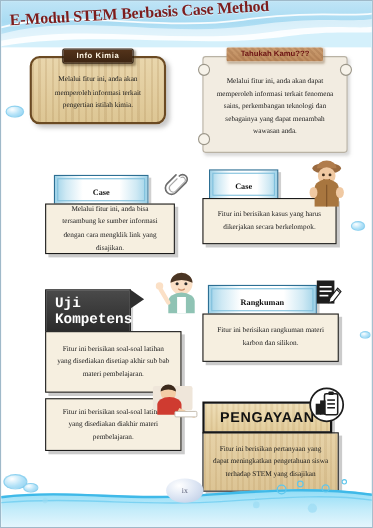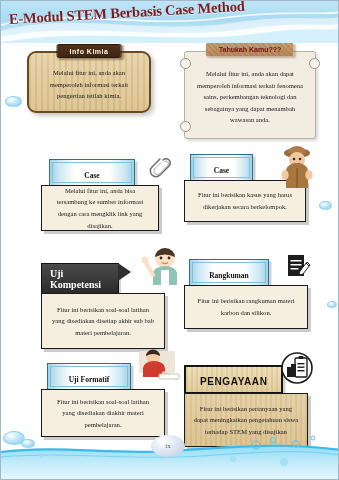--- a/index.html
+++ b/index.html
@@ -169,22 +169,22 @@
     font-family: "Liberation Serif", serif;
     font-size: 7.5px; font-weight: bold; color: #101010;
   }
 
   
   .arrow-banner {
     position: relative;
     background: linear-gradient(180deg, #4a4a4a 0%, #2b2b2b 100%);
     border: 1px solid #111;
     color: #ffffff;
-    font-family: Liberation Serif, serif;
-    font-size: 10px; font-weight: bold;
+    font-family: Liberation Mono, monospace;
+    font-size: 13px; font-weight: bold;
     padding: 3.5px 8px;
     display: inline-block;
     box-shadow: 2px 2px 0 rgba(150,150,150,.4);
   }
   .arrow-point {
     position: absolute; right: -13px; top: -1px;
     width: 0; height: 0;
     border-top: 9px solid transparent;
     border-bottom: 9px solid transparent;
     border-left: 13px solid #2f2f2f;
@@ -196,21 +196,21 @@
     display: inline-block;
     background:
       repeating-linear-gradient(90deg, rgba(160,120,60,.14) 0 2px, rgba(255,255,255,0) 2px 5px),
       linear-gradient(180deg, #efdfb8 0%, #e3cd9c 100%);
     border: 2px solid #141414;
     padding: 3.5px 14px;
     box-shadow: 2.5px 2.5px 0 rgba(150,150,150,.45);
   }
   .pengayaan-label {
     font-family: "Liberation Sans", sans-serif;
-    font-size: 10px; font-weight: bold; color: #111;
+    font-size: 13px; font-weight: bold; color: #111;
     letter-spacing: .6px;
   }
 
   .icon-wrap { position: absolute; }
   .illus { position: absolute; }
 </style>
 </head>
 <body>
 
 <div id="page">
@@ -303,42 +303,39 @@
         <path d="M21,17.5 q3,2.6 6,0" stroke="#c88a64" stroke-width="1.1" fill="none"></path>
         <path d="M12,40 L12,29 a12,8 0 0 1 24,0 L36,40 z" fill="#8fc3b4"></path>
         <rect x="20" y="25" width="8" height="15" fill="#ffffff"></rect>
         <path d="M12,30 L5,18" stroke="#fbe0c6" stroke-width="4" stroke-linecap="round"></path>
         <circle cx="4" cy="15" r="3.4" fill="#fbe0c6"></circle>
       </svg>
     </div>
   </div>
 
   <div class="sec" style="left:183px; top:258px; width:132px;">
-    <div class="blue-tab" style="width:80px; margin-left:5px;">
+    <div class="blue-tab" style="width:99px; margin-left:5px;">
       <span class="blue-tab-label">Rangkuman</span>
     </div>
     <div class="body-box cream" style="width:124px; margin-top:-1px; height:44px; display:flex; align-items:center;">
       <div class="body-text" style="width:100%;">Fitur ini berisikan rangkuman materi karbon dan silikon.</div>
     </div>
     <div class="icon-wrap" style="left:102px; top:-6px;">
       <svg width="26" height="28" viewBox="0 0 26 28">
         <rect x="2" y="2" width="16" height="21" fill="#1d1d1d"></rect>
         <rect x="4.5" y="7" width="11" height="1.5" fill="#ffffff"></rect>
         <rect x="4.5" y="11" width="11" height="1.5" fill="#ffffff"></rect>
         <rect x="4.5" y="15" width="8" height="1.5" fill="#ffffff"></rect>
         <path d="M14,18 L21,9 L24,12 L17,21 L13,22 z" fill="#ffffff" stroke="#1d1d1d" stroke-width="1"></path>
         <path d="M20,10 L23,13" stroke="#1d1d1d" stroke-width="1"></path>
       </svg>
     </div>
   </div>
 
   <div class="sec" style="left:40px; top:362px; width:128px;">
-    <div class="blue-tab" style="width:84px; margin-left:6px;">
-      <span class="blue-tab-label">Uji Formatif</span>
-    </div>
     <div class="body-box cream" style="width:124px; margin-top:-1px; height:48px; display:flex; align-items:center;">
       <div class="body-text" style="width:100%;">Fitur ini berisikan soal-soal latihan yang disediakan diakhir materi pembelajaran.</div>
     </div>
     <div class="illus" style="left:96px; top:-16px;">
       <svg width="46" height="36" viewBox="0 0 46 36">
         <rect x="2" y="4" width="36" height="22" rx="2" fill="#efe6da"></rect>
         <circle cx="16" cy="10" r="7" fill="#f3cda6"></circle>
         <path d="M9,9 a7,6.5 0 0 1 14,0 q-7,-4 -14,0z" fill="#3b2a1c"></path>
         <path d="M6,30 L6,21 a11,7 0 0 1 22,0 L28,30 z" fill="#cf3b30"></path>
         <path d="M26,24 L40,30 L40,33 L24,28 z" fill="#f3cda6"></path>

